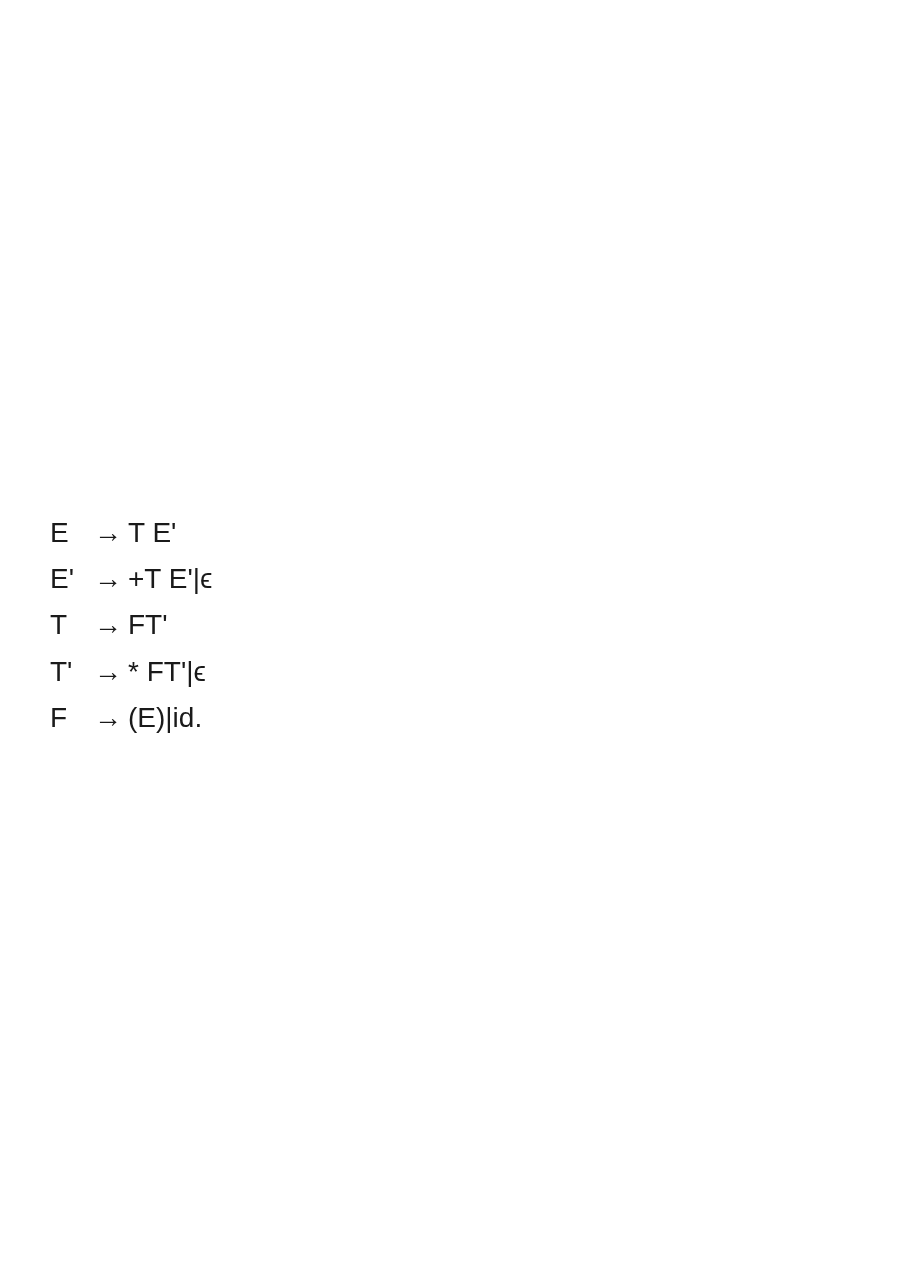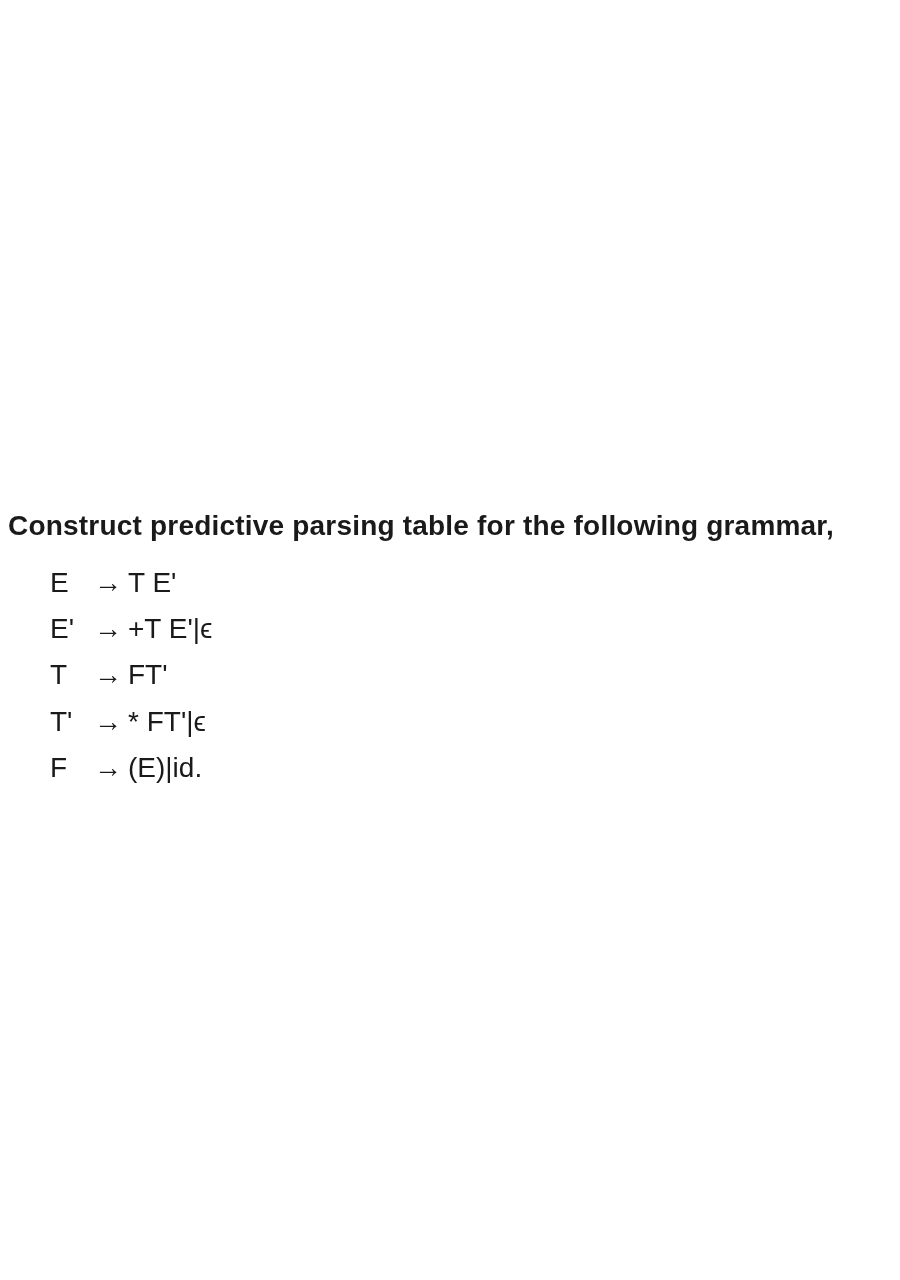--- a/index.html
+++ b/index.html
@@ -49,21 +49,20 @@
       margin: 0 6px 0 2px;
     }
     .rhs {
       display: inline-block;
     }
   </style>
 </head>
 <body>
 
 <div class="content">
-  <div class="heading">Construct predictive parsing table for the following grammar,</div>
   <div class="grammar-list">
     <div class="grammar-rule">
       <span class="lhs">E</span>
       <span class="arrow">→</span>
       <span class="rhs">T E'</span>
     </div>
     <div class="grammar-rule">
       <span class="lhs">E'</span>
       <span class="arrow">→</span>
       <span class="rhs">+T E'|ϵ</span>

